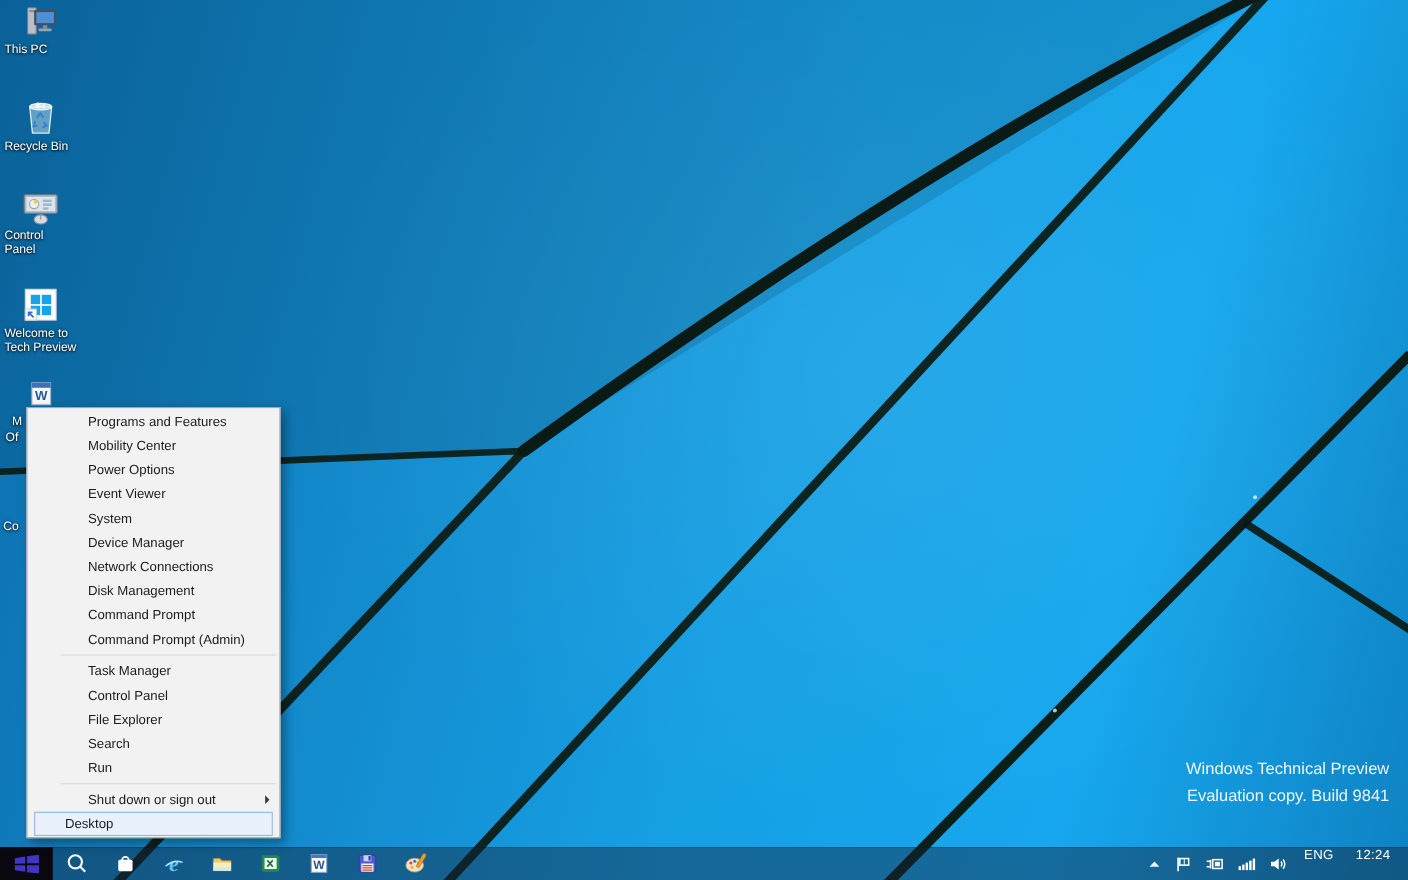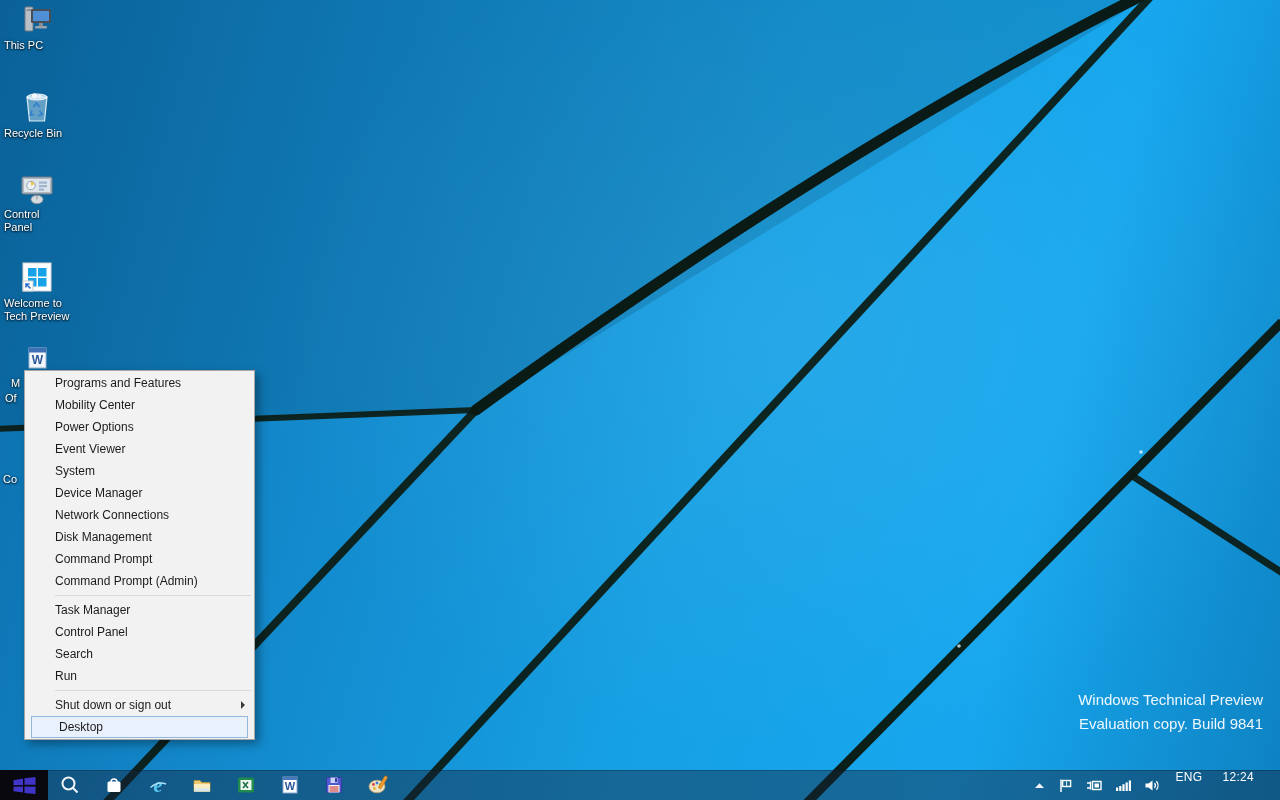--- a/index.html
+++ b/index.html
@@ -33,28 +33,28 @@
            box-shadow:inset 0 1px 0 rgba(0,10,25,0.25);}
   .start{width:48px;height:30px;background:#08080e;display:flex;align-items:center;
          justify-content:center;flex:0 0 auto;cursor:pointer;}
   .tb-buttons{display:flex;height:30px;flex:0 0 auto;}
   .tbtn{width:44px;height:30px;display:flex;align-items:center;justify-content:center;
         background:transparent;border:none;padding:0;cursor:pointer;}
   .tray{margin-left:auto;display:flex;align-items:flex-start;height:30px;color:#fff;}
   .tray-btn{display:flex;align-items:center;justify-content:center;height:30px;
             padding:0 6px;cursor:pointer;}
   .tray-text{font-size:12px;padding:0 10px;cursor:pointer;letter-spacing:.3px;}
-  .tray-clock{padding-right:26px;}
+  .tray-clock{padding-right:16px;}
 
   
   .winx-menu{position:absolute;left:24px;top:370px;width:231px;z-index:30;
              background:var(--menu-bg);border:1px solid var(--menu-border);
              box-shadow:4px 4px 9px rgba(0,0,0,.35);padding:1px 0;box-sizing:border-box;}
   .menu-item{height:22px;line-height:22px;padding-left:30px;font-size:12px;
-             color:var(--menu-text);position:relative;cursor:default;white-space:nowrap;}
+             color:var(--menu-text);position:relative;cursor:default;white-space:nowrap;margin-left:25px;}
   .menu-item.highlight{height:20px;line-height:20px;margin:0 6px;padding-left:27px;
              background:var(--highlight-bg);border:1px solid var(--highlight-border);}
   .sep{height:1px;background:#d9d9d9;margin:3px 3px 3px 30px;}
   .submenu-arrow{position:absolute;right:9px;top:7px;width:0;height:0;
              border-left:4px solid #3a3a3a;border-top:4px solid transparent;
              border-bottom:4px solid transparent;}
 </style>
 </head>
 <body>
 
@@ -273,20 +273,21 @@
     <div class="menu-item">Event Viewer</div>
     <div class="menu-item">System</div>
     <div class="menu-item">Device Manager</div>
     <div class="menu-item">Network Connections</div>
     <div class="menu-item">Disk Management</div>
     <div class="menu-item">Command Prompt</div>
     <div class="menu-item">Command Prompt (Admin)</div>
     <div class="sep"></div>
     <div class="menu-item">Task Manager</div>
     <div class="menu-item">Control Panel</div>
+    <div class="menu-item">File Explorer</div>
     <div class="menu-item">Search</div>
     <div class="menu-item">Run</div>
     <div class="sep"></div>
     <div class="menu-item">
       <span>Shut down or sign out</span>
       <span class="submenu-arrow"></span>
     </div>
     <div class="menu-item highlight">Desktop</div>
   </div>
 

